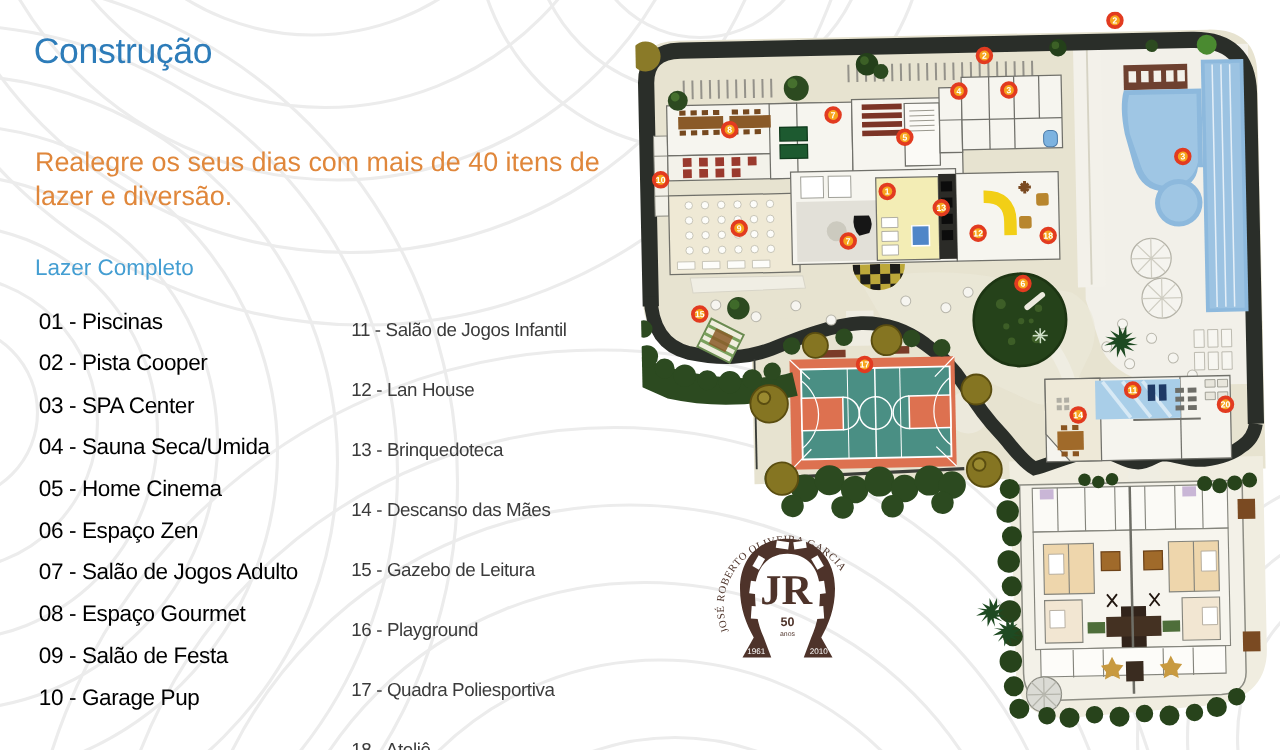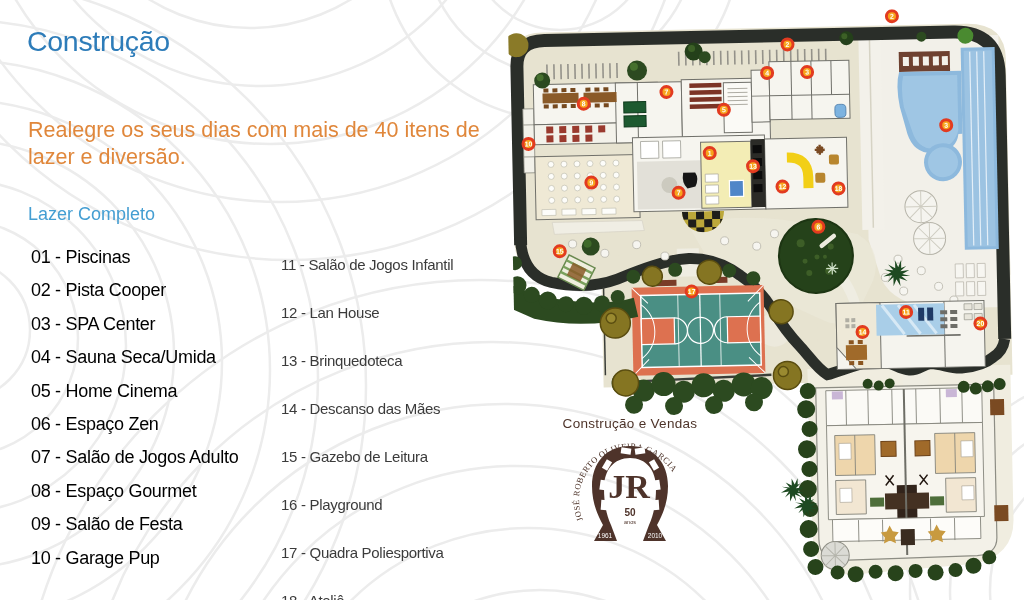--- a/index.html
+++ b/index.html
@@ -68,21 +68,20 @@
 15 - Gazebo de Leitura<br>
 16 - Playground<br>
 17 - Quadra Poliesportiva<br>
 18 - Ateliê<br>
 19 - Fitness<br>
 20 - Beauty Center
 </div>
 
 <div class="abs" style="left:540px;top:416px;width:180px;text-align:center;color:#4e342a;">
   
-  <div style="font-size:13.5px;letter-spacing:0.3px;">Construção e Vendas</div>
   
   <svg width="134" height="116" viewBox="0 0 134 116" style="margin-top:1px;">
     <g>
 
       <defs>
           <path id="arcpath" d="M 20,88 A 51,51 0 1 1 114,88"></path>
         </defs>
       <text font-size="8.5" fill="#4e342a" font-family="Liberation Serif,serif" letter-spacing="0.5"><textPath href="#arcpath">JOSÉ ROBERTO OLIVEIRA GARCIA</textPath></text>
 
       <path d="M 67,14 C 43,14 29,31 29,54 C 29,70 34,82 40,93 L 31,109 L 54,109 L 48,93 C 43,82 41,70 41,56 C 41,38 51,26 67,26 C 83,26 93,38 93,56 C 93,70 91,82 86,93 L 80,109 L 103,109 L 94,93 C 100,82 105,70 105,54 C 105,31 91,14 67,14 Z" fill="#4e332a"></path>

